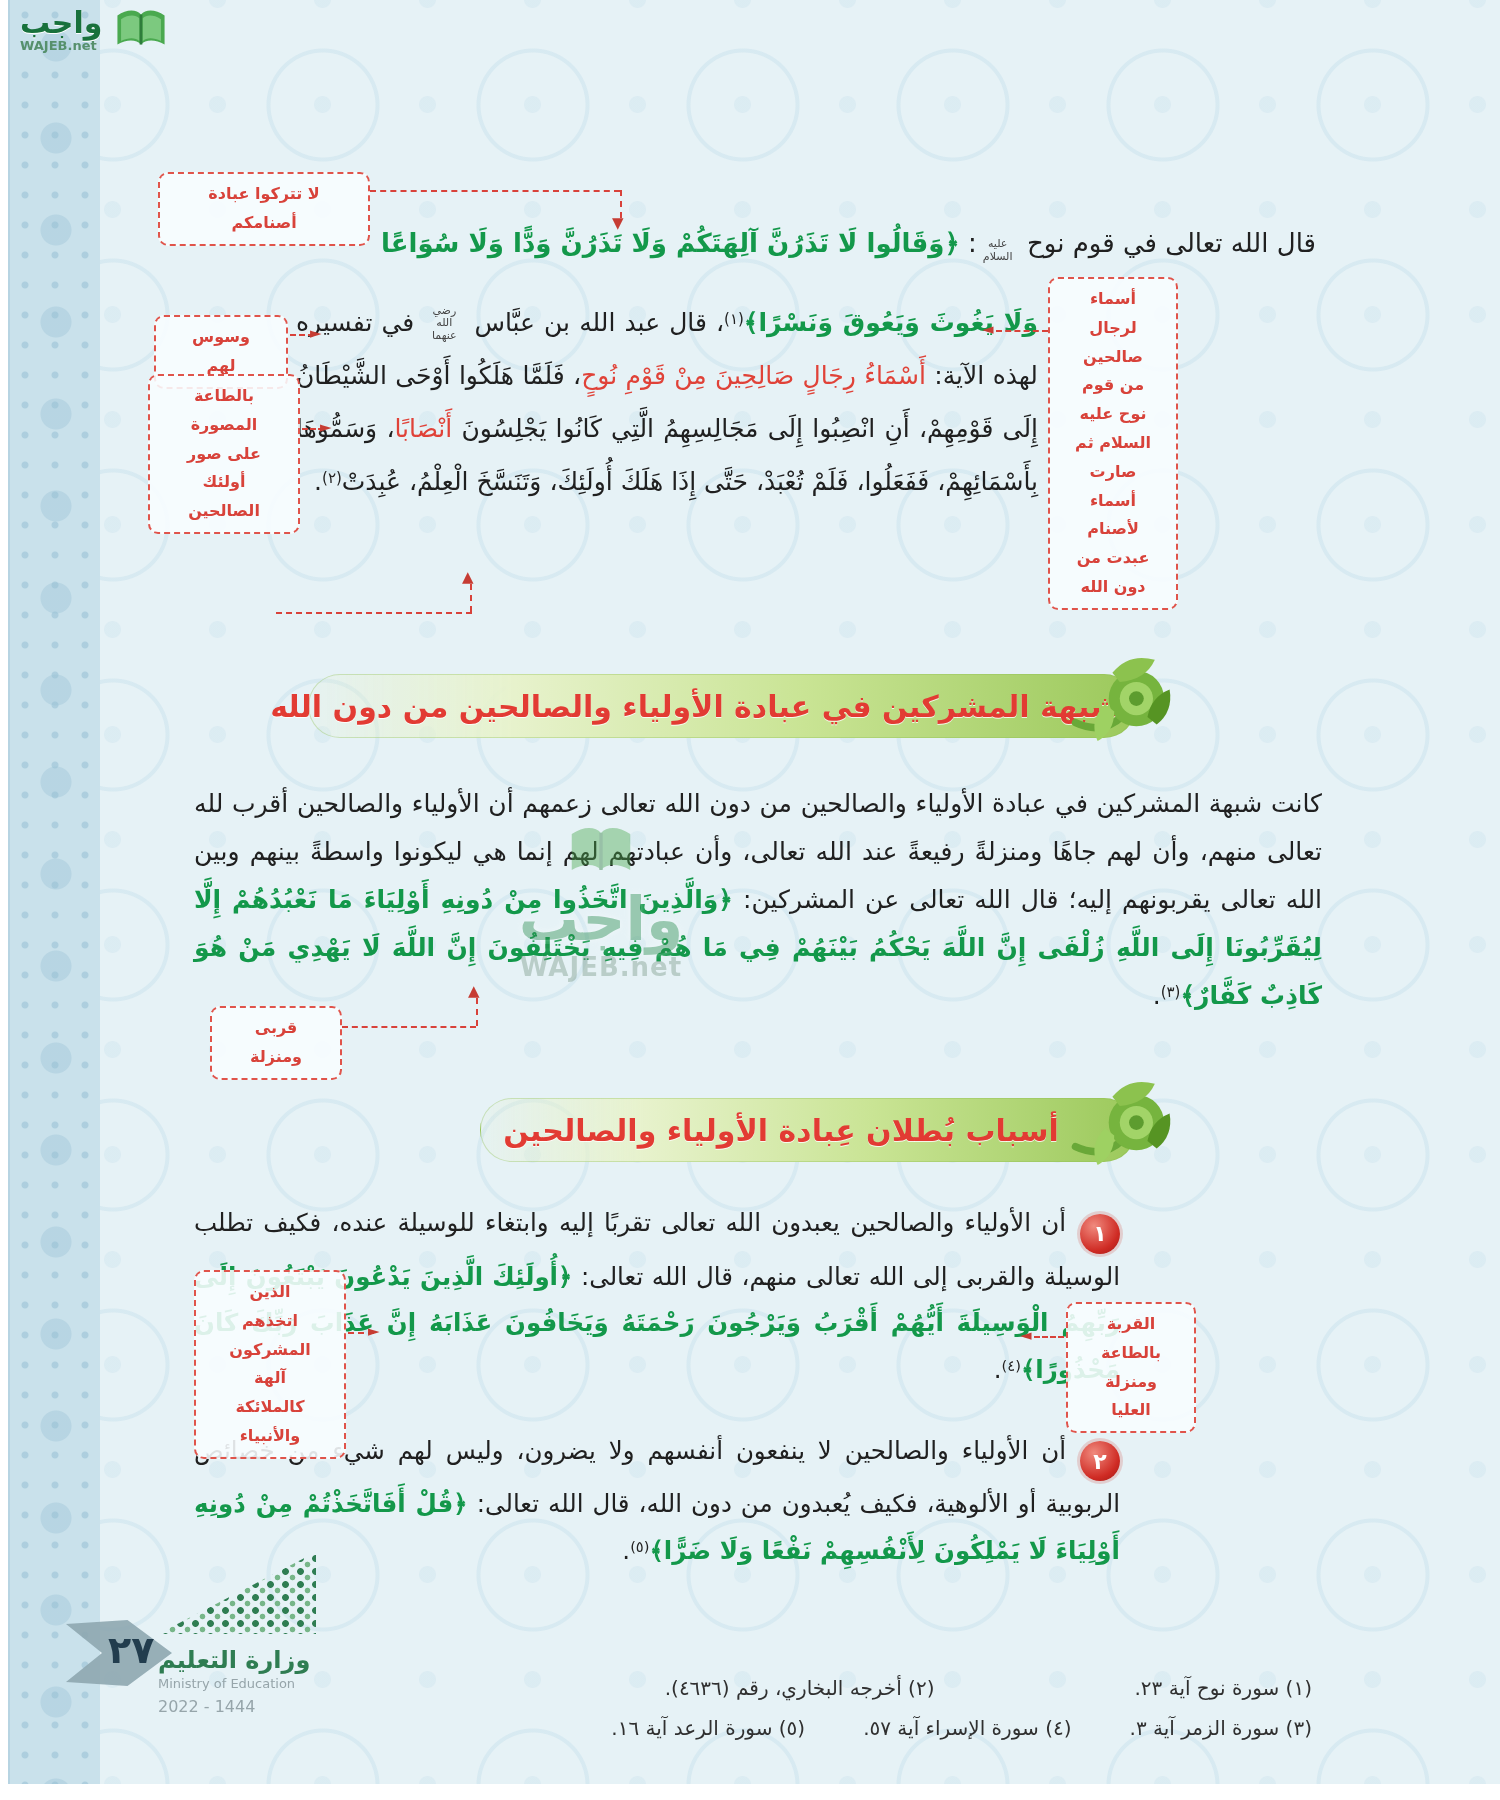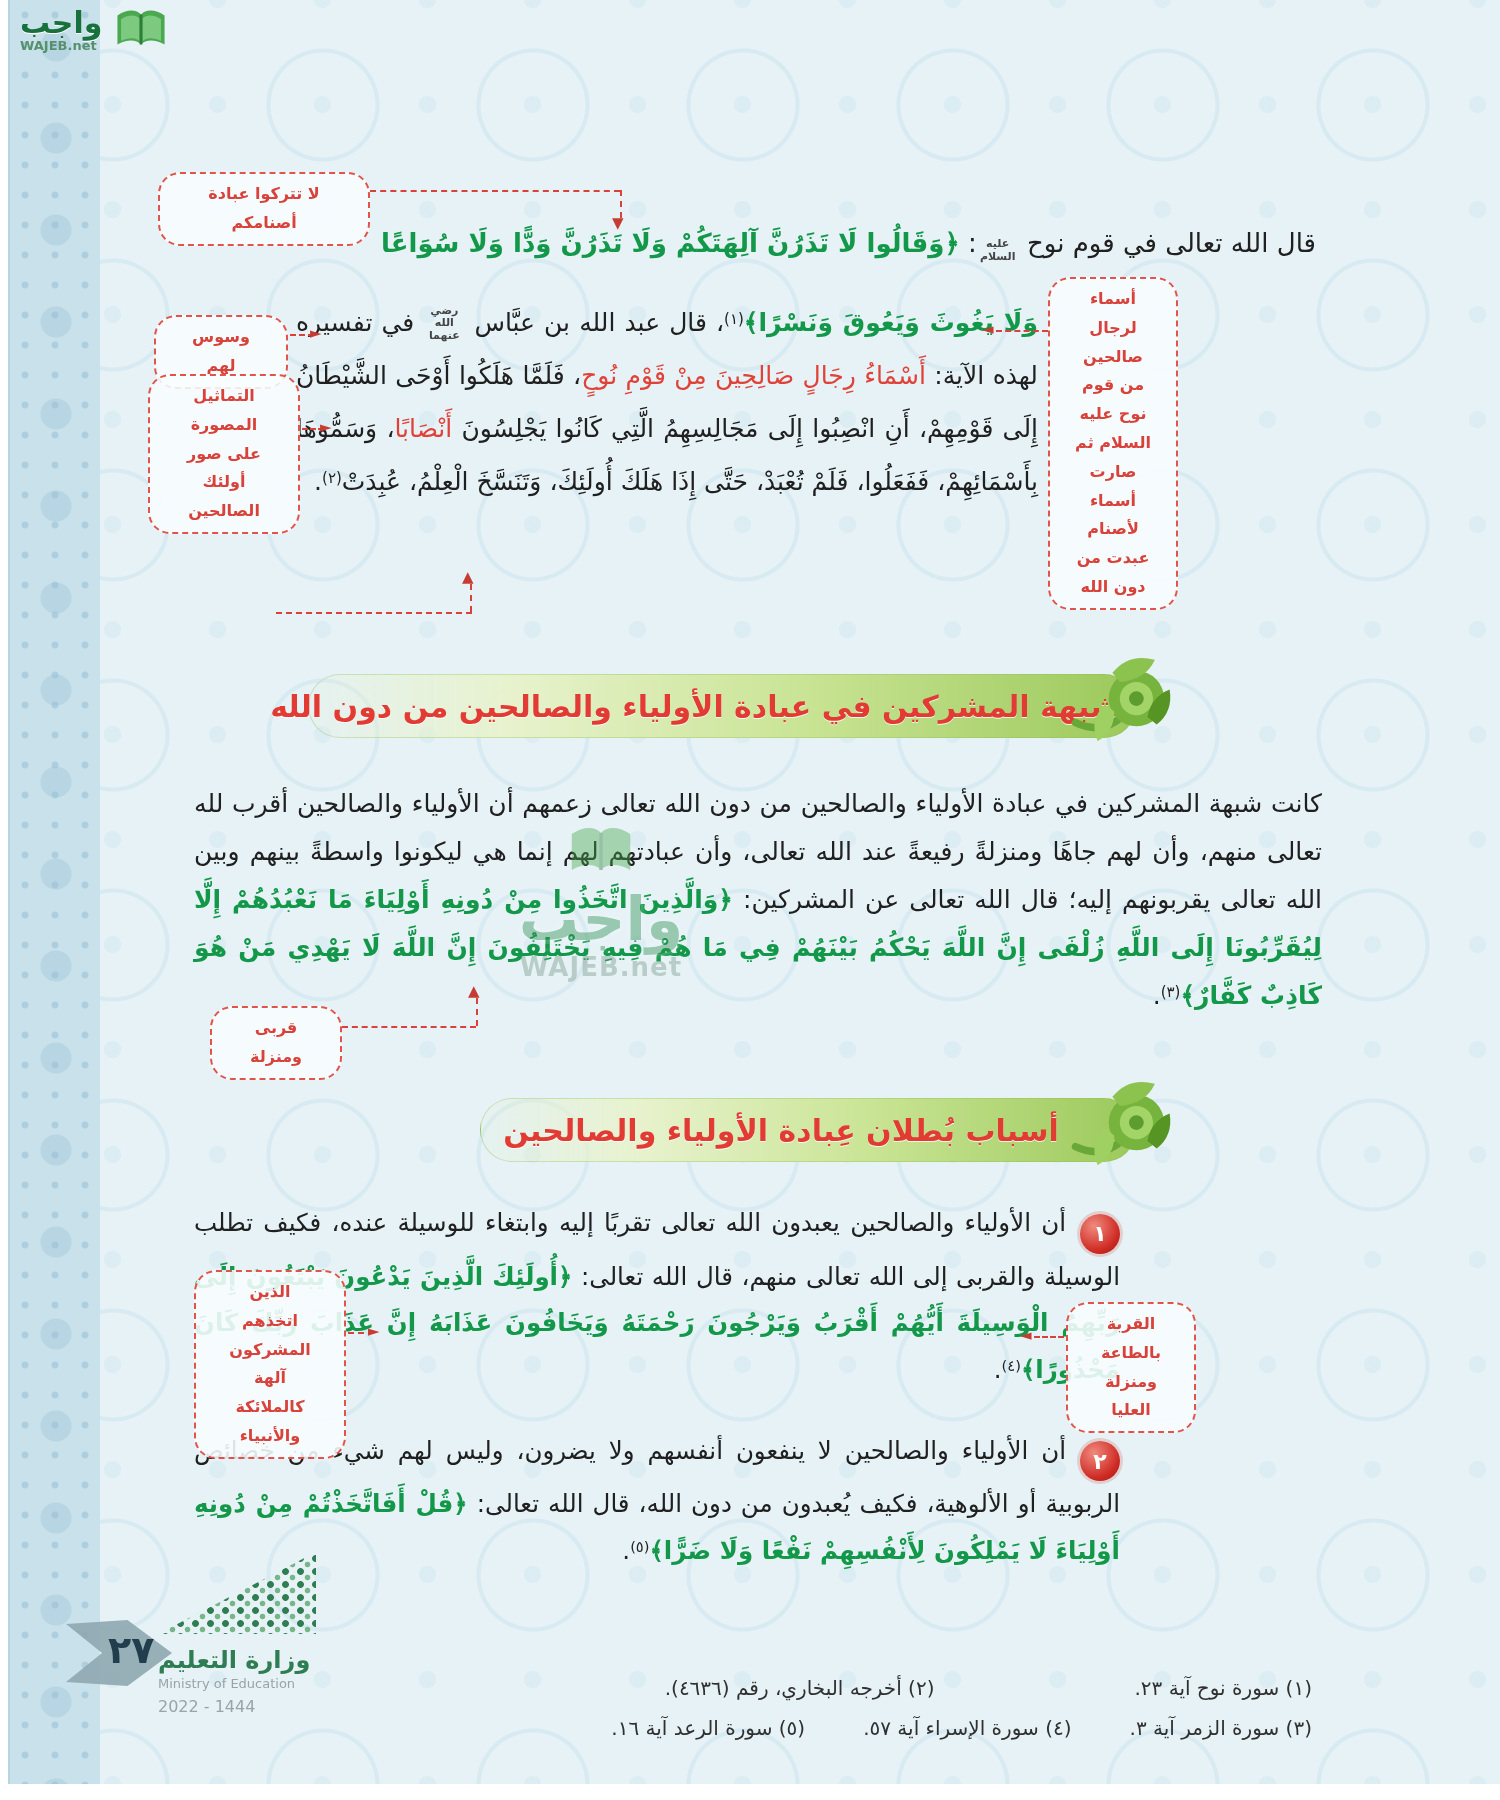--- a/index.html
+++ b/index.html
@@ -21,41 +21,41 @@
   .logo { position:absolute; left:12px; top:6px; display:flex; direction:ltr; align-items:center; gap:10px; z-index:8; }
   .logo-ar { font-size:30px; font-weight:bold; color:#18713c; line-height:1.05; text-shadow:0 1px 0 #fff; }
   .logo-en { font-size:13px; color:#56906c; font-weight:bold; }
   .logo-book svg { width:58px; height:48px; display:block; }
 
   
   .t { color:#202020; }
   .verse { color:#13984a; font-weight:700; }
   .red { color:#e04238; }
   .fnref { font-size:0.6em; vertical-align:0.5em; color:#222; }
-  .honorific { display:inline-block; width:42px; font-size:11px; line-height:1.15; color:#444; text-align:center; vertical-align:-8px; white-space:normal; font-weight:bold; }
+  .honorific { display:inline-block; width:42px; font-size:11px; line-height:1.15; color:#444; text-align:center; vertical-align:-8px; white-space:normal; font-weight:normal; }
 
   .line1 { position:absolute; right:192px; top:220px; width:1118px; font-size:26px; line-height:1.8; text-align:right; }
   .blockB { position:absolute; right:470px; top:296px; width:742px; font-size:25px; line-height:2.12; text-align:justify; }
   .para  { position:absolute; font-size:25px; line-height:1.92; text-align:justify; }
   .points{ position:absolute; font-size:24.5px; line-height:1.9; text-align:justify; }
   .point + .point { margin-top:34px; }
   .pnum { display:inline-flex; align-items:center; justify-content:center; width:40px; height:40px; border-radius:50%;
     background:radial-gradient(circle at 35% 30%, #f08a7e, #cf2b24 65%, #9e1713); color:#fff; font-size:22px; font-weight:bold;
     margin-left:14px; vertical-align:-10px; box-shadow:0 0 0 3px rgba(207,43,36,.18); }
 
   
   .banner { position:absolute; height:64px; border-radius:34px; display:flex; align-items:center; justify-content:center;
     background:linear-gradient(to left, #9cc95c 0%, #c9e494 40%, #e7f2cc 75%, rgba(231,242,204,.10) 100%);
     border:1px solid rgba(140,190,80,.35); }
   .banner-title { color:#e23b33; font-size:30px; font-weight:bold; text-shadow:0 1px 0 rgba(255,255,255,.8); padding:0 84px 0 30px; white-space:nowrap; }
   .banner-orn { position:absolute; right:-42px; top:-26px; width:120px; height:114px; }
   .banner-orn svg { width:100%; height:100%; }
 
   
-  .rnote { position:absolute; border:2px dashed #e0544b; border-radius:22px; background:rgba(248,253,255,.88);
+  .rnote { position:absolute; border:2px dashed #e0544b; border-radius:10px; background:rgba(248,253,255,.88);
     color:#d8423a; font-weight:bold; font-size:16px; line-height:1.8; text-align:center; padding:6px 24px; z-index:5; }
   .dh { position:absolute; height:0; border-top:2px dashed #d8423a; z-index:4; }
   .dv { position:absolute; width:0; border-left:2px dashed #d8423a; z-index:4; }
   .ahead { position:absolute; color:#c63c33; font-size:15px; z-index:4; line-height:1; direction:ltr; }
 
   
   .watermark { position:absolute; left:468px; top:822px; width:250px; display:flex; flex-direction:column; align-items:center;
     opacity:.42; z-index:6; pointer-events:none; }
   .wm-book svg { width:72px; height:60px; }
   .wm-ar { font-size:60px; font-weight:bold; color:#2f8f52; text-shadow:0 0 6px #ffffff; line-height:1.1; }
@@ -95,21 +95,21 @@
           <path d="M6 10 C16 3 27 3 32 9 C37 3 48 3 58 10 L58 42 C48 36 37 36 32 42 C27 36 16 36 6 42 Z" fill="#4aa94f"></path>
           <path d="M32 9 L32 42" stroke="#2e7d3b" stroke-width="3"></path>
           <path d="M10 14 C18 9 26 9 30 13 L30 38 C26 34 18 34 10 38 Z" fill="#7cc97f"></path>
           <path d="M34 13 C38 9 46 9 54 14 L54 38 C46 34 38 34 34 38 Z" fill="#7cc97f"></path>
         </svg>
     </span>
   </div>
 
   <div class="rnote" style="left:150px; top:172px; width:212px;">لا تتركوا عبادة أصنامكم</div>
   <div class="rnote" style="left:146px; top:315px; width:134px;">وسوس لهم</div>
-  <div class="rnote" style="left:140px; top:374px; width:152px;">التماثيل المصورة على صور أولئك الصالحين</div>
+  <div class="rnote" style="left:140px; top:374px; width:152px;">بالطاعة المصورة على صور أولئك الصالحين</div>
   <div class="rnote" style="left:1040px; top:277px; width:130px;">أسماء لرجال صالحين من قوم نوح عليه السلام ثم صارت أسماء لأصنام عبدت من دون الله</div>
   <div class="rnote" style="left:202px; top:1006px; width:132px;">قربى ومنزلة</div>
   <div class="rnote" style="left:186px; top:1270px; width:152px;">الذين اتخذهم المشركون آلهة كالملائكة والأنبياء</div>
   <div class="rnote" style="left:1058px; top:1302px; width:130px;">القربة بالطاعة ومنزلة العليا</div>
 
   <div class="dh" style="left:362px; top:190px; width:250px;"></div>
   <div class="dv" style="left:612px; top:190px; height:28px;"></div>
   <span class="ahead" style="left:604px; top:216px;">▼</span>
 
   <div class="dh" style="left:988px; top:330px; width:52px;"></div>

